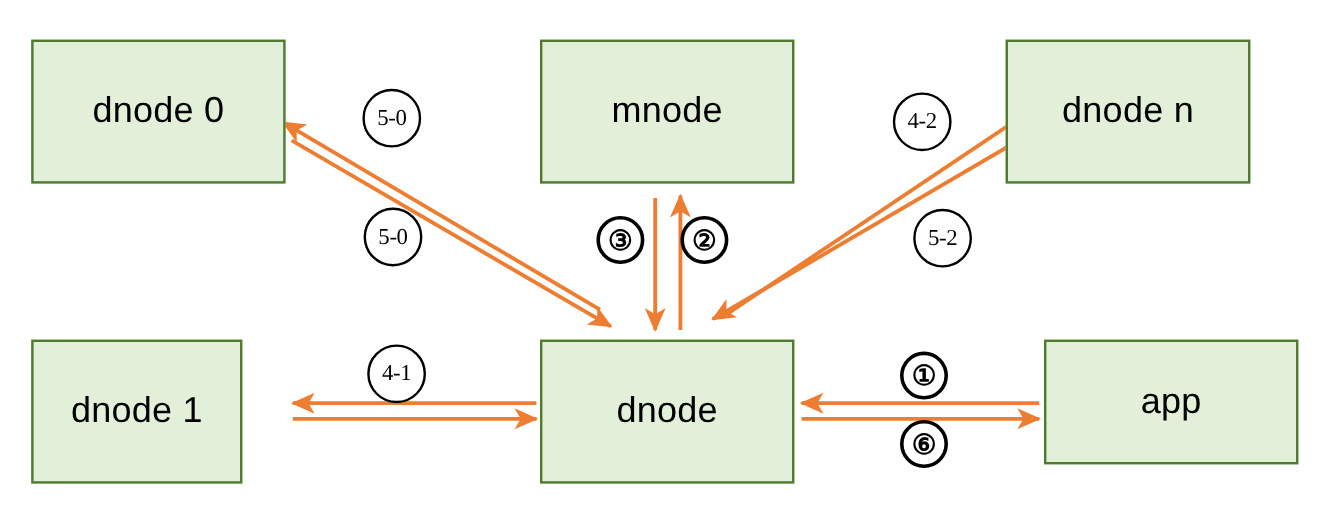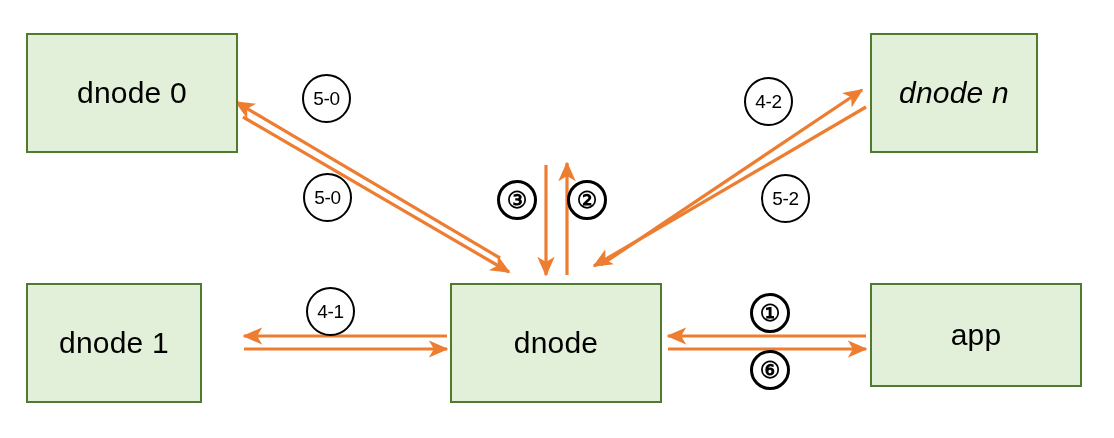--- a/index.html
+++ b/index.html
@@ -30,21 +30,21 @@
   .node-label {
     font-family: "Liberation Sans", sans-serif;
     font-size: 30px;
     color: #000000;
     line-height: 1;
     letter-spacing: 0.2px;
     white-space: nowrap;
   }
   #node-dnode0 { left: 26px;  top: 33px;  width: 212px; height: 120px; }
   #node-mnode  { left: 450px; top: 33px;  width: 212px; height: 120px; }
-  #node-dnoden { left: 870px; top: 33px;  width: 168px; height: 120px; font-style: italic; }
+  #node-dnoden { left: 838px; top: 33px;  width: 204px; height: 120px; }
   #node-dnode1 { left: 26px;  top: 283px; width: 176px; height: 120px; }
   #node-taosc  { left: 450px; top: 283px; width: 212px; height: 120px; }
   #node-app    { left: 870px; top: 283px; width: 212px; height: 104px; }
 
   #arrow-layer {
     position: absolute;
     left: 0;
     top: 0;
     width: 1114px;
     height: 438px;
@@ -53,21 +53,21 @@
 
   .edge-badge {
     position: absolute;
     box-sizing: border-box;
     border: 2.5px solid #000000;
     border-radius: 50%;
     background: #ffffff;
     display: flex;
     align-items: center;
     justify-content: center;
-    font-family: Liberation Sans, sans-serif;
+    font-family: Liberation Serif, serif;
     color: #000000;
     line-height: 1;
   }
   .badge-pair {
     width: 49px;
     height: 49px;
     font-size: 19px;
     letter-spacing: -0.3px;
   }
   .badge-single {
@@ -119,20 +119,23 @@
 
     <line x1="866" y1="336" x2="668" y2="336" stroke="#ed7d31" stroke-width="3.2" marker-end="url(#arrowhead)"></line>
 
     <line x1="668" y1="349" x2="866" y2="349" stroke="#ed7d31" stroke-width="3.2" marker-end="url(#arrowhead)"></line>
   </svg>
 
   <div class="node-box" id="node-dnode0">
     <span class="node-label">dnode 0</span>
   </div>
 
+  <div class="node-box" id="node-mnode">
+    <span class="node-label">mnode</span>
+  </div>
 
   <div class="node-box" id="node-dnoden">
     <span class="node-label">dnode n</span>
   </div>
 
   <div class="node-box" id="node-dnode1">
     <span class="node-label">dnode 1</span>
   </div>
 
   <div class="node-box" id="node-taosc">

